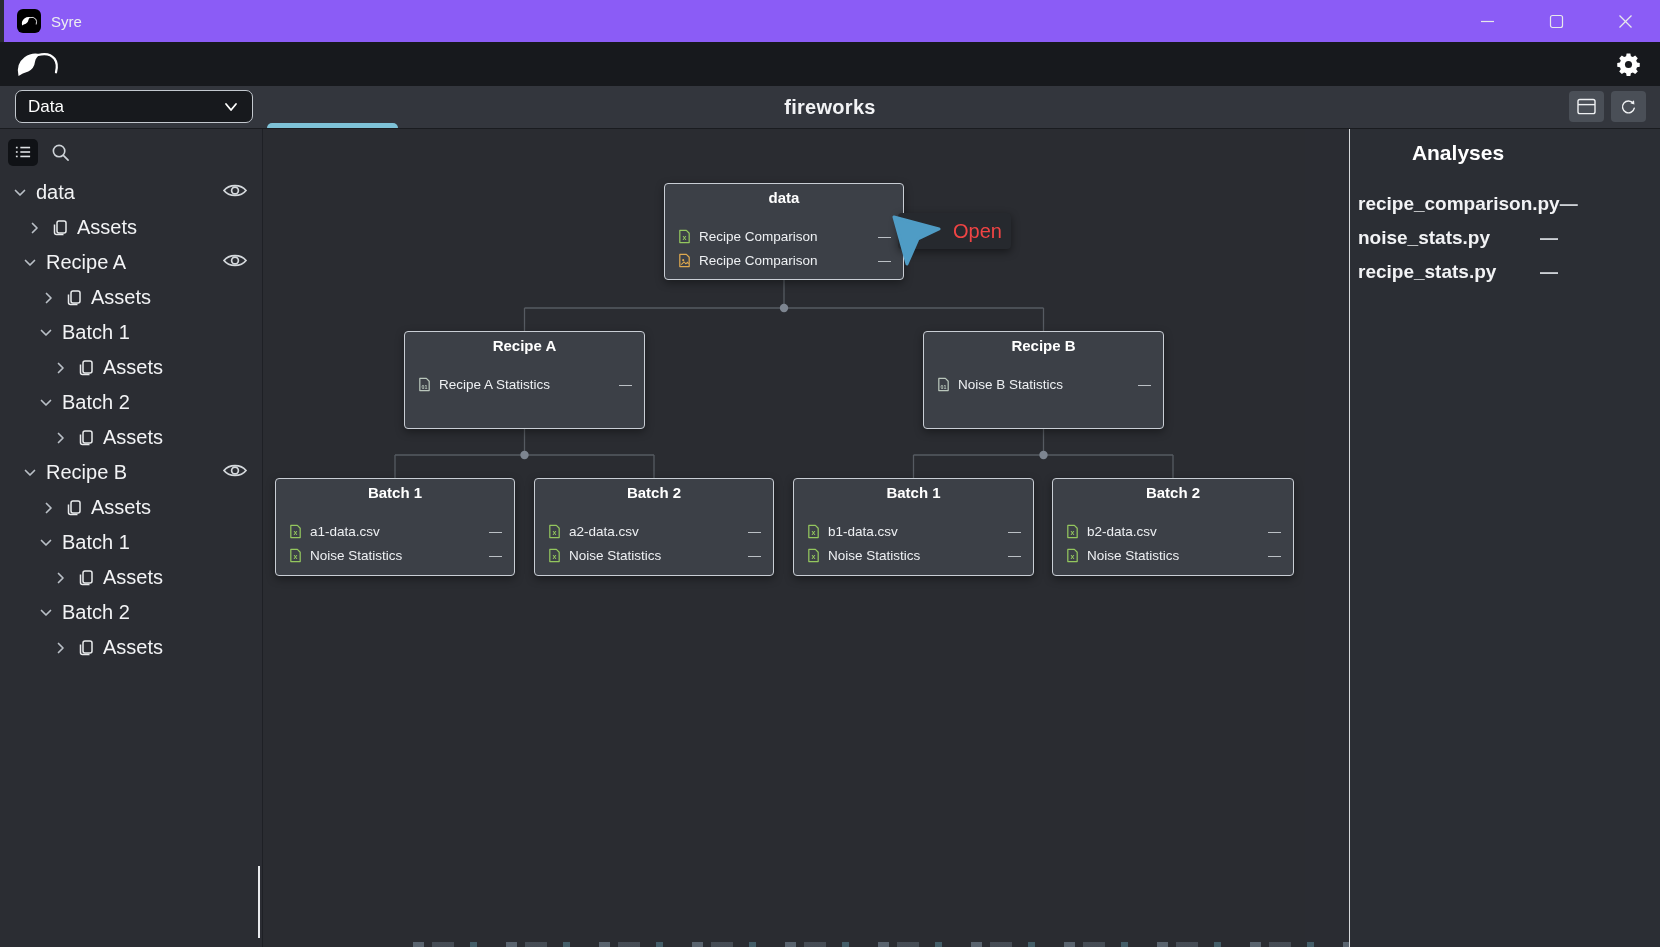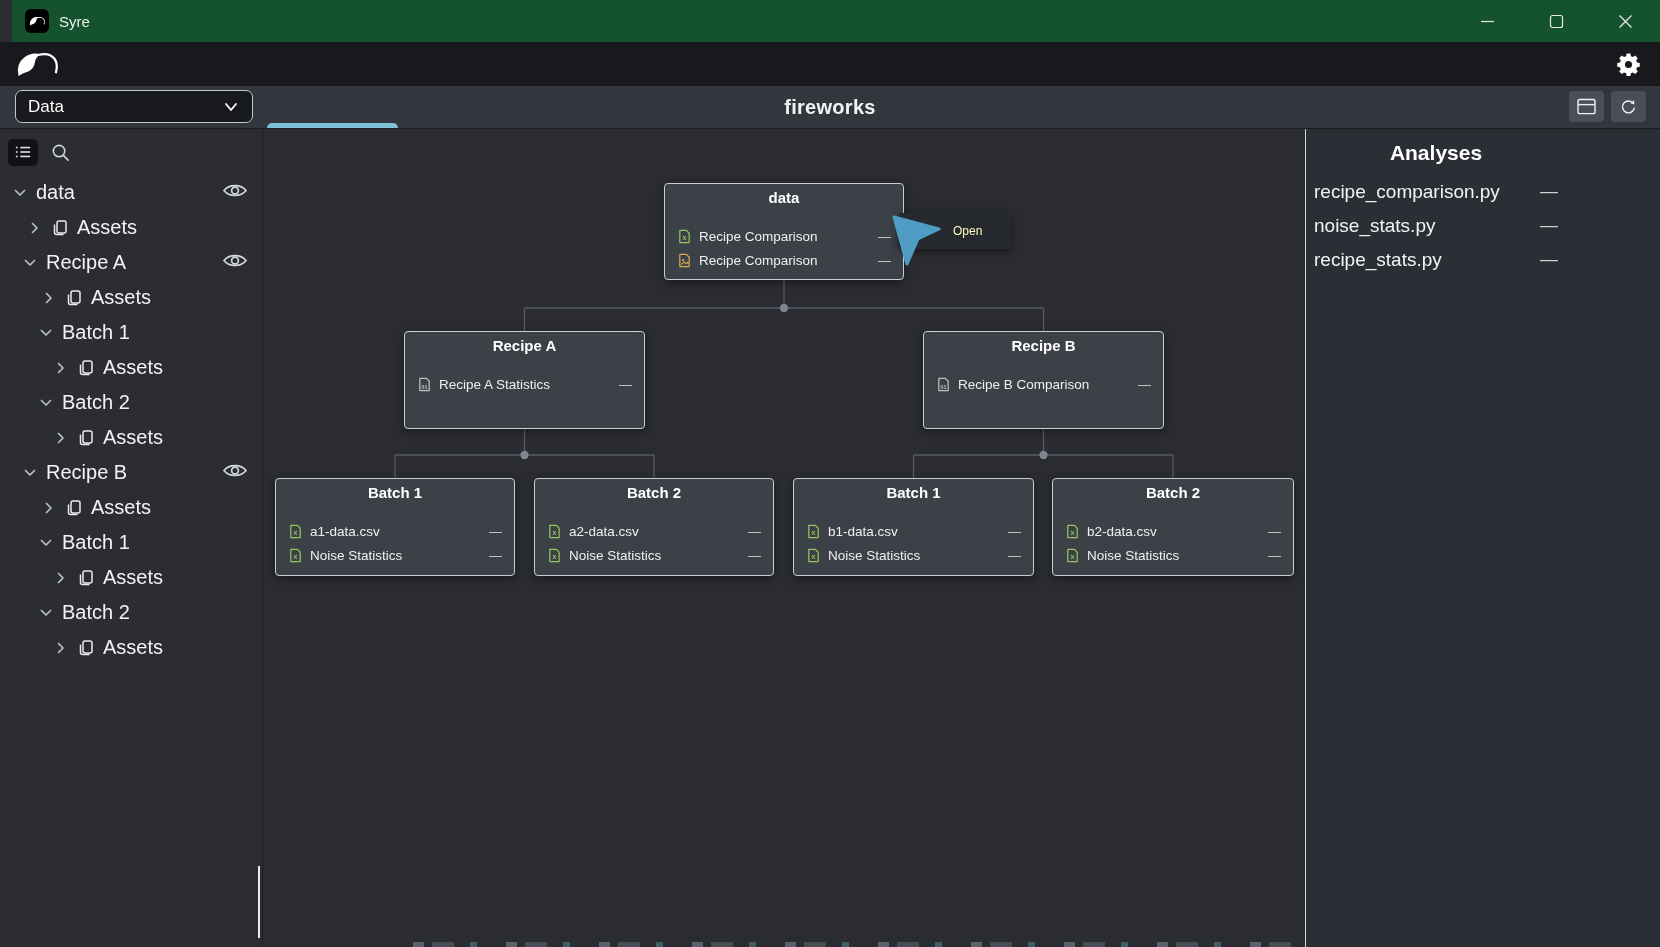--- a/index.html
+++ b/index.html
@@ -1,20 +1,20 @@
 <!DOCTYPE html>
 <html><head>
 <meta charset="utf-8">
 <style>
   html,body{margin:0;padding:0;background:#0e1013;overflow:hidden;}
   #app{position:relative;width:1660px;height:947px;background:#2a2c32;
        font-family:"Liberation Sans",sans-serif;color:#f2f3f5;overflow:hidden;}
 
   
-  .titlebar{position:absolute;top:0;left:12px;right:0;height:42px;background:#14532d;
+  .titlebar{position:absolute;top:0;left:4px;right:0;height:42px;background:#8b5cf6;
             display:flex;align-items:center;}
   .app-icon{width:24px;height:24px;margin-left:13px;background:#000;border-radius:6px;
             display:flex;align-items:center;justify-content:center;}
   .app-icon svg{width:17px;height:12px;}
   .app-title{margin-left:10px;font-size:15px;color:#eceef0;}
   .winbtns{margin-left:auto;display:flex;height:42px;}
   .winbtn{width:69px;height:42px;display:flex;align-items:center;justify-content:center;cursor:default;}
   .winbtn svg{width:15px;height:15px;}
 
   
@@ -67,29 +67,29 @@
   .gtitle{text-align:center;font-weight:bold;font-size:15px;color:#fff;padding-top:5px;}
   .grows{margin-top:18px;}
   .grow{display:flex;align-items:center;gap:7px;padding:0 12px;height:24px;font-size:13.5px;color:#eef0f3;}
   .aicon{width:15px;height:15px;display:inline-flex;flex:0 0 auto;}
   .adash{margin-left:auto;color:#ccd0d5;font-size:13px;}
 
   
   .ctx-menu{position:absolute;left:635px;top:84px;width:113px;height:36px;background:#26292e;
             border-radius:4px;box-shadow:0 3px 8px rgba(0,0,0,.45);display:flex;align-items:center;
             z-index:5;}
-  .ctx-item{padding-left:55px;font-size:12px;color:#fef9c3;}
+  .ctx-item{padding-left:55px;font-size:20px;color:#ef4444;}
   .cursor{position:absolute;left:629px;top:85px;width:50px;height:54px;z-index:6;pointer-events:none;}
 
   
-  .analyses{position:absolute;top:0;right:0;width:355px;bottom:0;background:#2b2e34;
+  .analyses{position:absolute;top:0;right:0;width:311px;bottom:0;background:#2b2e34;
             border-left:1px solid #d5d8db;padding:12px 102px 6px 8px;box-sizing:border-box;}
   .analyses-title{font-weight:bold;font-size:21px;color:#fff;text-align:center;margin-bottom:16px;}
-  .analysis-item{display:flex;justify-content:space-between;align-items:flex-start;height:34px;
-                 font-size:19px;color:#f2f3f5;}
+  .analysis-item{display:flex;justify-content:space-between;align-items:flex-end;height:34px;
+                 font-size:19px;color:#f2f3f5;font-weight:bold;}
   .analysis-item .adash{font-size:18px;}
 
   
   .bottom-strip{position:absolute;left:150px;bottom:0;width:1105px;height:5px;opacity:.8;
     background:
       repeating-linear-gradient(90deg, rgba(150,170,188,.55) 0 11px, transparent 11px 19px,
         rgba(150,170,188,.32) 19px 41px, transparent 41px 57px,
         rgba(122,198,220,.4) 57px 64px, transparent 64px 93px);}
   .bottom-speck{position:absolute;left:1212px;bottom:0;width:5px;height:4px;background:#c9b24a;opacity:.85;}
 </style>
@@ -445,21 +445,21 @@
           <div class="gnode" style="left: 660px; top: 202px; width: 241px; height: 98px;">
     <div class="gtitle">Recipe B</div>
     <div class="grows">
               <div class="grow">
     <span class="aicon">
                   <svg viewBox="0 0 16 16" width="15" height="15">
                     <path d="M3 1.5 h7 l3 3 v10 h-10 z" fill="none" stroke="#bac7bc" stroke-width="1.3" stroke-linejoin="round"></path>
                     <text x="8" y="12.5" font-size="5.6" font-weight="bold" font-family="Liberation Sans" fill="#bac7bc" text-anchor="middle">01</text>
                   </svg>
                 </span>
-    <span class="alabel">Recipe B Comparison</span>
+    <span class="alabel">Noise B Statistics</span>
     <span class="adash">—</span>
   </div>
             </div>
   </div>
           <div class="gnode" style="left: 12px; top: 349px; width: 240px; height: 98px;">
     <div class="gtitle">Batch 1</div>
     <div class="grows">
               <div class="grow">
     <span class="aicon">
                   <svg viewBox="0 0 16 16" width="15" height="15">

